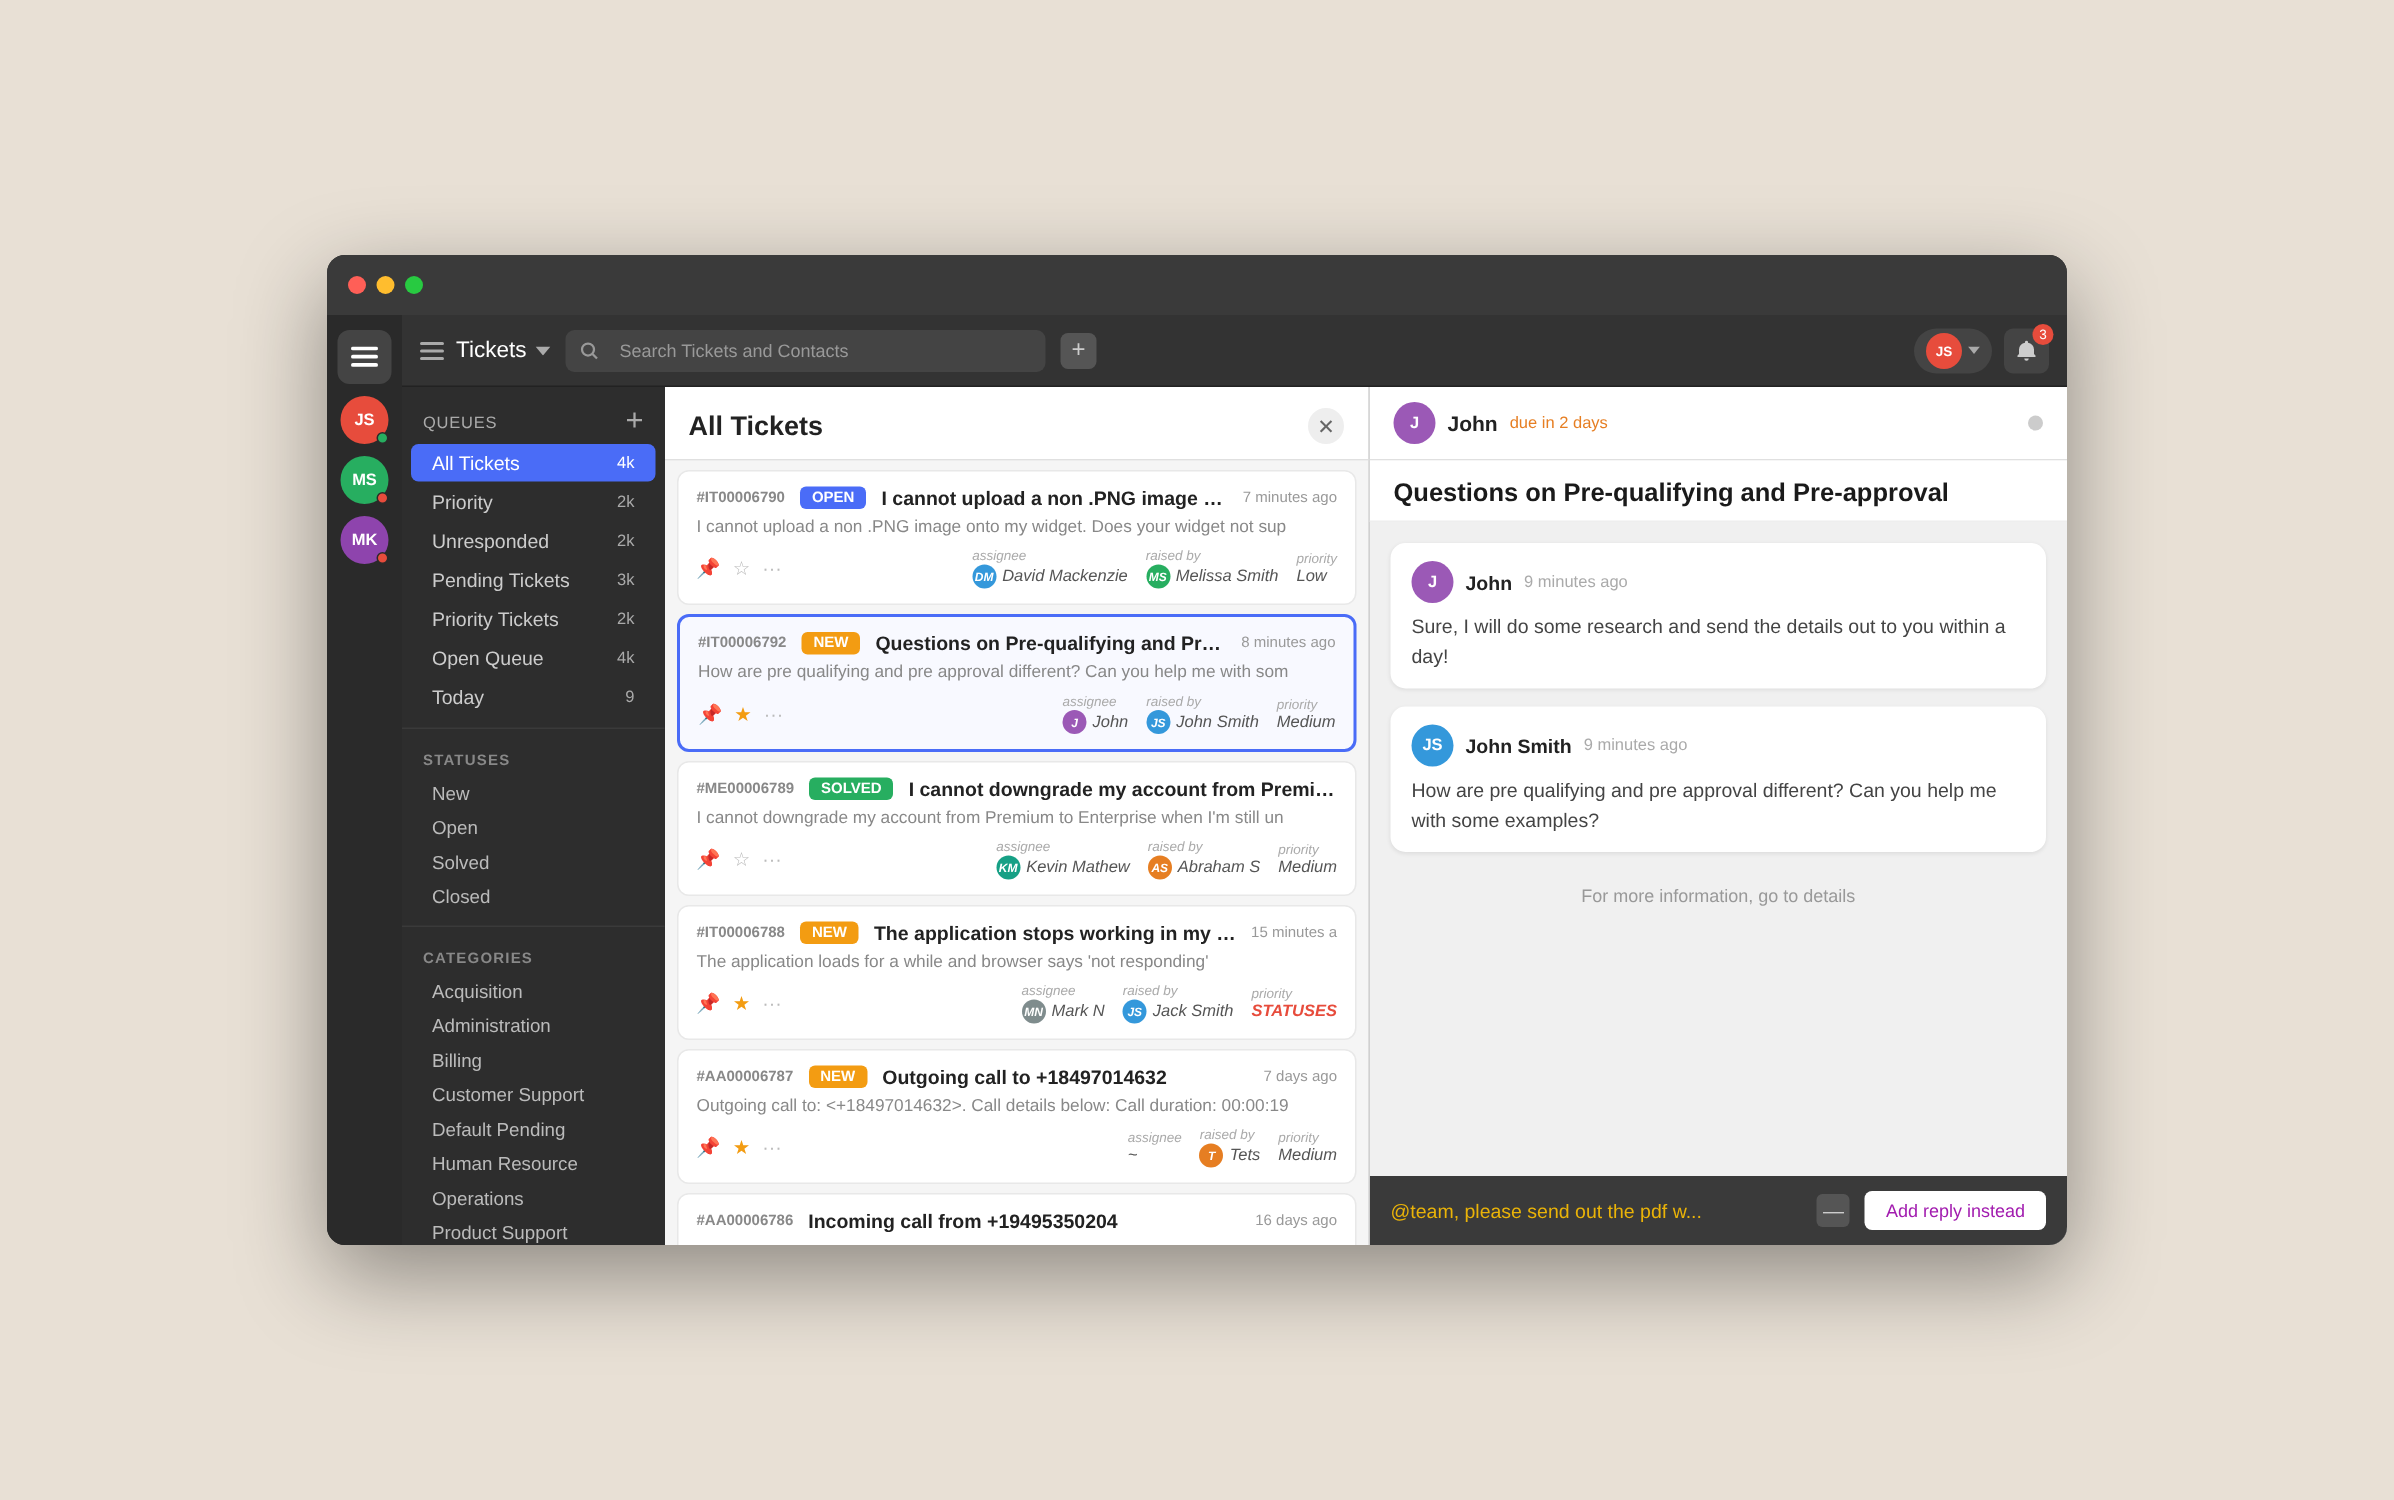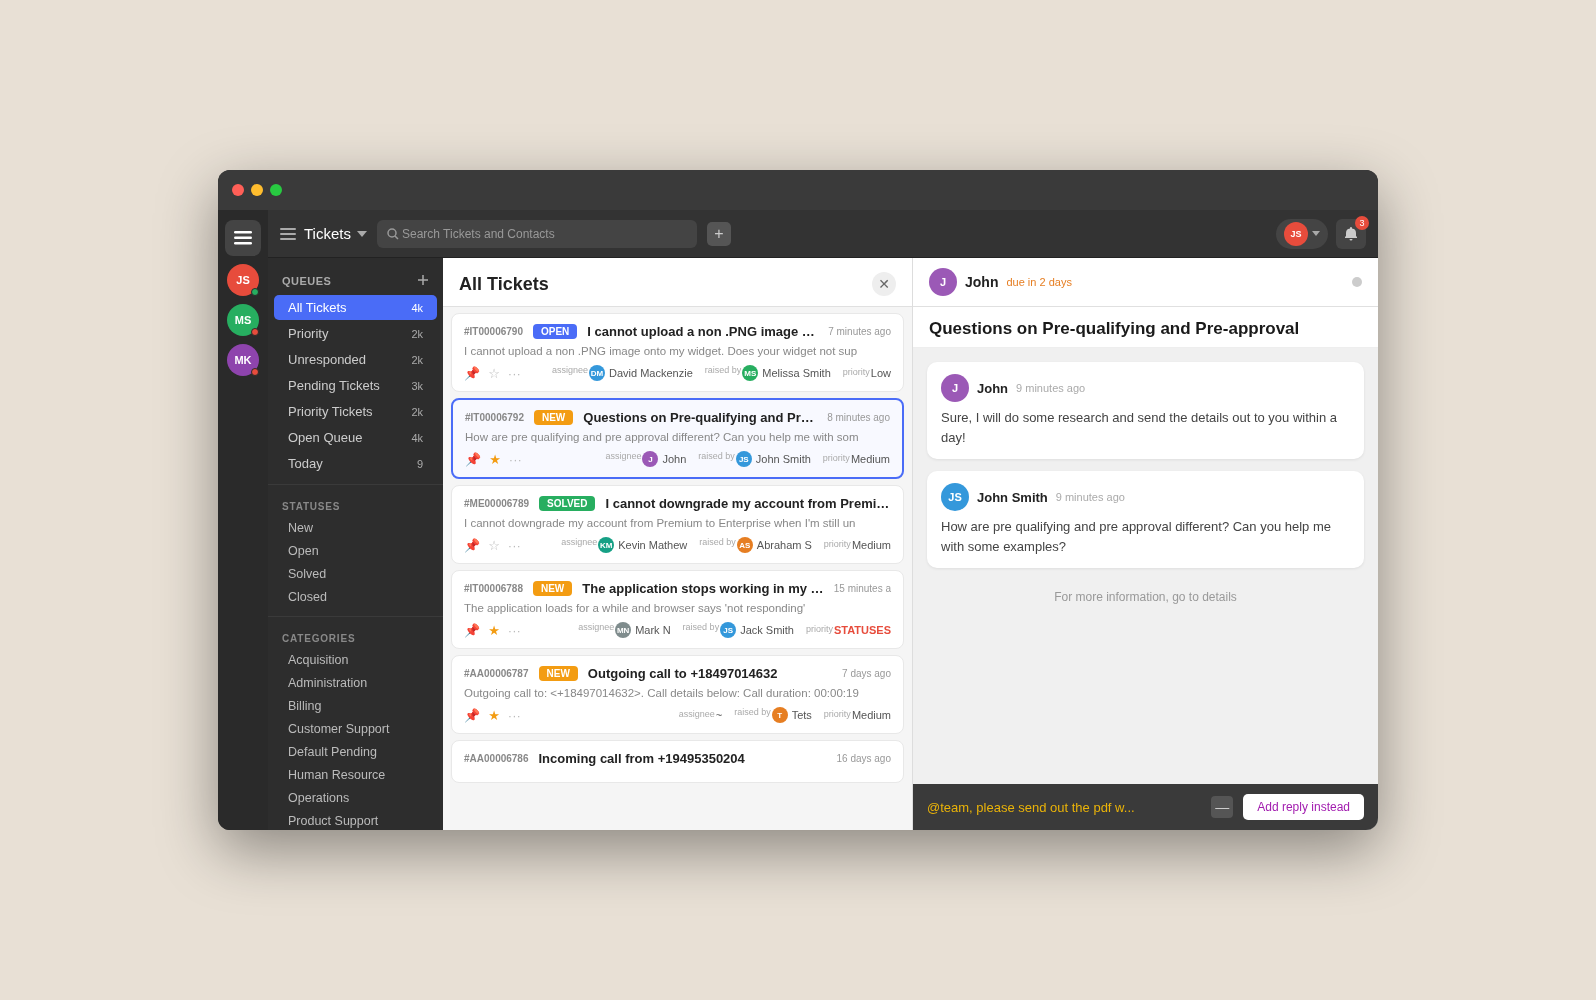--- a/index.html
+++ b/index.html
@@ -101,21 +101,21 @@
     }
     .search-bar {
       flex: 1;
       max-width: 320px;
       height: 28px;
       background: #444;
       border-radius: 6px;
       display: flex;
       align-items: center;
       padding: 0 10px;
-      gap: 3px;
+      gap: 14px;
       color: #999;
       font-size: 12px;
     }
     .plus-btn {
       width: 24px; height: 24px;
       background: #555;
       border-radius: 5px;
       display: flex; align-items: center; justify-content: center;
       color: #ccc; font-size: 16px; cursor: pointer;
     }
@@ -163,21 +163,21 @@
       overflow-y: auto;
       flex-shrink: 0;
     }
     .sidebar-section-header {
       display: flex;
       align-items: center;
       justify-content: space-between;
       padding: 6px 14px;
       color: #aaa;
       font-size: 11px;
-      font-weight: 700;
+      font-weight: 400;
       letter-spacing: 0.5px;
       text-transform: uppercase;
     }
     .sidebar-item {
       display: flex;
       align-items: center;
       justify-content: space-between;
       padding: 5px 14px;
       cursor: pointer;
       border-radius: 5px;
@@ -309,22 +309,23 @@
     }
     .ticket-meta {
       display: flex;
       align-items: center;
       gap: 12px;
       font-size: 11px;
       color: #777;
     }
     .meta-item {
       display: flex;
-      flex-direction: row;
+      flex-direction: column;
       gap: 1px;
+      font-style: italic;
     }
     .meta-label {
       font-size: 9px;
       color: #aaa;
       text-transform: lowercase;
     }
     .meta-value {
       font-size: 11px;
       color: #555;
       display: flex;

